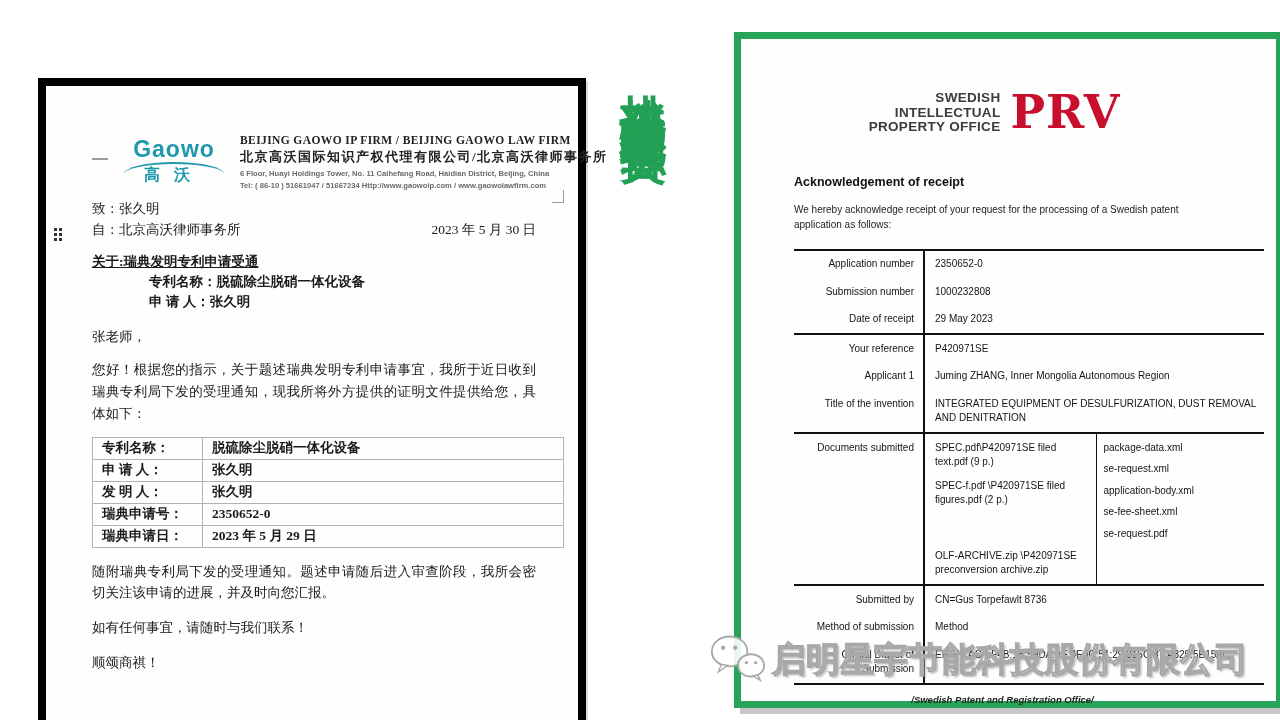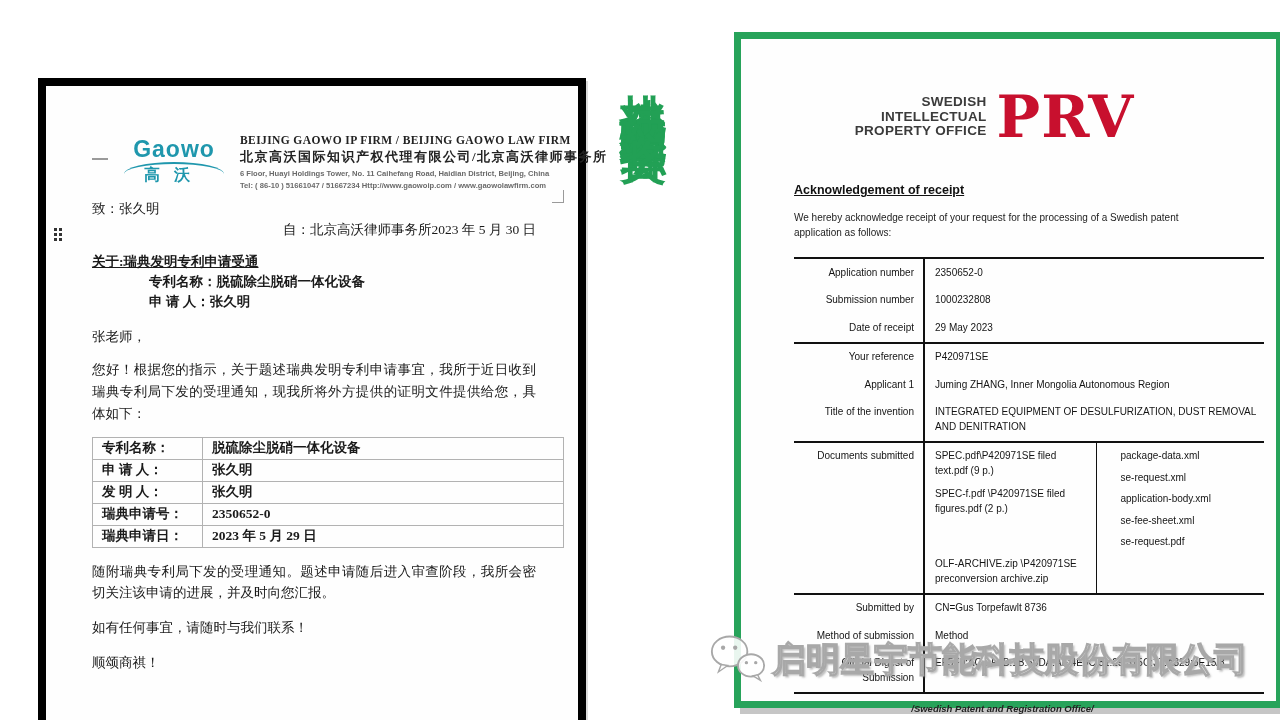--- a/index.html
+++ b/index.html
@@ -37,55 +37,55 @@
   .firm-cn { font-weight:700; font-size:13px; letter-spacing:1.5px; color:#222; margin-top:2px; white-space:nowrap; }
   .firm-addr, .firm-tel { font-family:"Liberation Sans", sans-serif; font-size:7.6px;
                 color:#6a6a6a; font-weight:700; margin-top:3px; white-space:nowrap; }
   .corner-mark { position:absolute; right:14px; top:58px; width:12px; height:13px;
                 border-right:1.5px solid #9a9a9a; border-bottom:1.5px solid #9a9a9a; }
   .margin-dots { position:absolute; left:8px; top:96px; width:2.5px; height:2.5px; background:#333;
                 box-shadow:5px 0 0 #333, 0 5px 0 #333, 5px 5px 0 #333, 0 10px 0 #333, 5px 10px 0 #333; }
   .dash-mark { position:absolute; left:-28px; top:64px; width:16px; height:2px; background:#9a9a9a; }
 
   .l-tofrom { margin-top:10px; }
-  .l-line2 { display:flex; justify-content:flex-end; margin-top:3px; }
+  .l-line2 { display:flex; justify-content:space-between; margin-top:3px; }
   .l-subject { margin-top:14px; font-weight:700; }
   .l-subject .u { text-decoration:underline; }
   .l-sub-ind { margin-left:57px; margin-top:2px; font-weight:700; }
   .l-salut { margin-top:17px; }
   .l-para { margin-top:13px; line-height:1.62; text-align:justify; }
   .cn-table { border-collapse:collapse; width:472px; margin-top:12px; }
   .cn-table td { border:1px solid #b2b2b2; font-weight:700; font-size:13.5px;
                  padding:1px 9px 2px; }
   .cn-table td.lab { width:110px; }
   .l-sign { margin-top:66px; margin-left:288px; line-height:1; }
   .l-sign div { margin-bottom:28px; }
   .l-attach { position:absolute; left:46px; bottom:42px; }
 
   
   .r-content { position:relative; width:100%; height:100%;
                font-family:"Liberation Sans", sans-serif; color:#111; }
   .prv-row { display:flex; justify-content:center; align-items:center; gap:10px;
              margin-top:52px; transform:translateX(-14px); }
   .prv-office { text-align:right; font-weight:700; font-size:13.5px; line-height:1.08;
              color:#3b3b3b; letter-spacing:0.3px; }
-  .prv-mark { font-family:"DejaVu Serif", serif; font-weight:700; font-size:58px;
+  .prv-mark { font-family:"DejaVu Serif", serif; font-weight:700; font-size:46px;
              line-height:0.9; color:#c8102e; letter-spacing:1px; }
-  .r-heading { margin:40px 4px 0 53px; font-weight:700; font-size:12.5px;text-decoration:underline; }
+  .r-heading { margin:40px 4px 0 53px; font-weight:700; font-size:12.5px; }
   .r-intro { margin:13px 55px 0 53px; font-size:10px; line-height:1.5; color:#1c1c1c; }
   .prv-table { border-collapse:collapse; margin:17px 0 0 53px; width:470px;
              font-size:10px; color:#141414; }
   .prv-table td { padding:6.5px 6px; vertical-align:top; line-height:1.45; }
   .prv-table td.lbl { width:130px; text-align:right; border-right:2px solid #111;
              padding-right:9px; }
   .prv-table td.val { padding-left:10px; }
   .prv-table tr.gs td { border-top:2px solid #111; }
   .prv-table tr.first td { border-top:2.5px solid #111; }
   .prv-table tr.last td { border-bottom:2.5px solid #111; }
-  .prv-table td.side { border-left:1.5px solid #111; width:168px; padding-left:24px; }
+  .prv-table td.side { border-left:1.5px solid #111; width:168px; padding-left:7px; }
   .prv-table .fline { margin-bottom:9px; }
   .prv-table .fline:last-child { margin-bottom:0;margin-top:41px; }
   .prv-table .sline { margin-bottom:7px; }
   .prv-table .sline:last-child { margin-bottom:12px; }
   .r-footer { width:523px; text-align:center; font-size:9.5px; font-style:italic;
              font-weight:700; margin-top:9px; color:#222; }
 
   
   .watermark { position:absolute; left:710px; top:633px; width:566px; z-index:6;
              display:flex; align-items:flex-end; gap:6px; pointer-events:none; }

